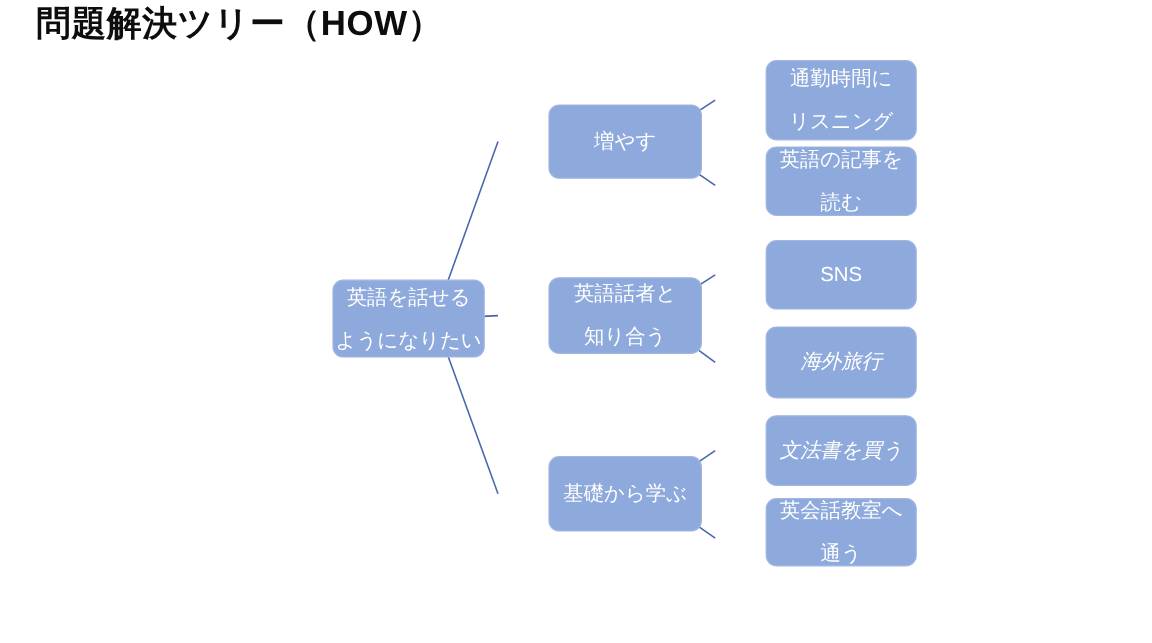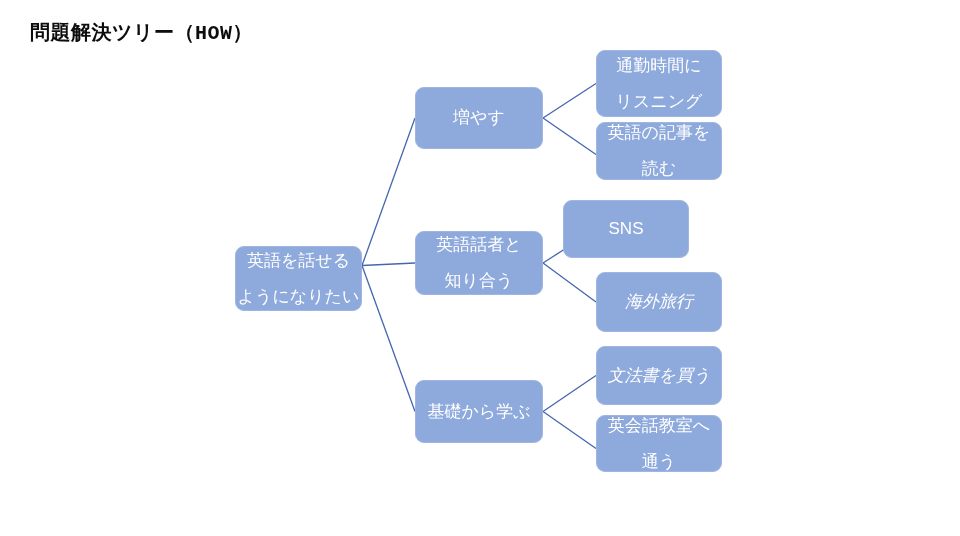--- a/index.html
+++ b/index.html
@@ -11,28 +11,27 @@
     position: relative;
     width: 960px;
     height: 536px;
     background: #ffffff;
     overflow: hidden;
     font-family: "Liberation Sans", "DejaVu Sans", sans-serif;
   }
   .title {
     position: absolute;
     left: 30px;
-    top: 19px;
+    top: 0;
     margin: 0;
-    font-size: 20px;
+    font-size: 29px;
     font-weight: bold;
     letter-spacing: 0.5px;
     color: #0d0d0d;
     white-space: nowrap;
-    font-family: Liberation Mono, monospace;
   }
   .connectors {
     position: absolute;
     left: 0;
     top: 0;
     width: 960px;
     height: 536px;
     pointer-events: none;
   }
   .node {
@@ -40,20 +39,21 @@
     box-sizing: border-box;
     border-radius: 9px;
     border: 1px solid transparent;
     display: flex;
     flex-direction: column;
     align-items: center;
     justify-content: center;
     text-align: left;
     font-size: 17px;
     overflow: visible;
+    margin-left: 42px;
   }
   .node .line {
     display: block;
     line-height: 36px;
     white-space: nowrap;
   }
 </style>
 </head>
 <body>
 
@@ -66,21 +66,21 @@
       <line x1="362" y1="265.5" x2="415" y2="263" stroke="#4666AE" stroke-width="1.3"></line>
       <line x1="362" y1="265.5" x2="415" y2="411.5" stroke="#4666AE" stroke-width="1.3"></line>
       <line x1="543" y1="118" x2="596" y2="83.5" stroke="#4666AE" stroke-width="1.3"></line>
       <line x1="543" y1="118" x2="596" y2="154.5" stroke="#4666AE" stroke-width="1.3"></line>
       <line x1="543" y1="263" x2="596" y2="229" stroke="#4666AE" stroke-width="1.3"></line>
       <line x1="543" y1="263" x2="596" y2="302" stroke="#4666AE" stroke-width="1.3"></line>
       <line x1="543" y1="411.5" x2="596" y2="375.5" stroke="#4666AE" stroke-width="1.3"></line>
       <line x1="543" y1="411.5" x2="596" y2="448.5" stroke="#4666AE" stroke-width="1.3"></line>
     </svg>
 
-  <div class="node" style="background: rgb(142, 169, 219); border-color: rgb(159, 181, 226); color: rgb(255, 255, 255); left: 235px; top: 246px; width: 127px; height: 65px;">
+  <div class="node" style="background: rgb(142, 169, 219); border-color: rgb(159, 181, 226); color: rgb(255, 255, 255); left: 235px; top: 233px; width: 127px; height: 65px;">
     <span class="line">英語を話せる</span>
     <span class="line">ようになりたい</span>
   </div>
 
   <div class="node" style="background: rgb(142, 169, 219); border-color: rgb(159, 181, 226); color: rgb(255, 255, 255); left: 415px; top: 87px; width: 128px; height: 62px;">
     <span class="line">増やす</span>
   </div>
 
   <div class="node" style="background: rgb(142, 169, 219); border-color: rgb(159, 181, 226); color: rgb(255, 255, 255); left: 415px; top: 380px; width: 128px; height: 63px;">
     <span class="line">基礎から学ぶ</span>
@@ -94,21 +94,21 @@
   <div class="node" style="background: rgb(142, 169, 219); border-color: rgb(159, 181, 226); color: rgb(255, 255, 255); left: 596px; top: 50px; width: 126px; height: 67px;">
     <span class="line">通勤時間に</span>
     <span class="line">リスニング</span>
   </div>
 
   <div class="node" style="background: rgb(142, 169, 219); border-color: rgb(159, 181, 226); color: rgb(255, 255, 255); left: 596px; top: 122px; width: 126px; height: 58px;">
     <span class="line">英語の記事を</span>
     <span class="line">読む</span>
   </div>
 
-  <div class="node" style="background: rgb(142, 169, 219); border-color: rgb(159, 181, 226); color: rgb(255, 255, 255); left: 563px; top: 200px; width: 126px; height: 58px;">
+  <div class="node" style="background: rgb(142, 169, 219); border-color: rgb(159, 181, 226); color: rgb(255, 255, 255); left: 596px; top: 200px; width: 126px; height: 58px;">
     <span class="line">SNS</span>
   </div>
 
   <div class="node" style="background: rgb(142, 169, 219); border-color: rgb(159, 181, 226); color: rgb(255, 255, 255); left: 596px; top: 272px; width: 126px; height: 60px; font-style: italic;">
     <span class="line">海外旅行</span>
   </div>
 
   <div class="node" style="background: rgb(142, 169, 219); border-color: rgb(159, 181, 226); color: rgb(255, 255, 255); left: 596px; top: 346px; width: 126px; height: 59px; font-style: italic;">
     <span class="line">文法書を買う</span>
   </div>

